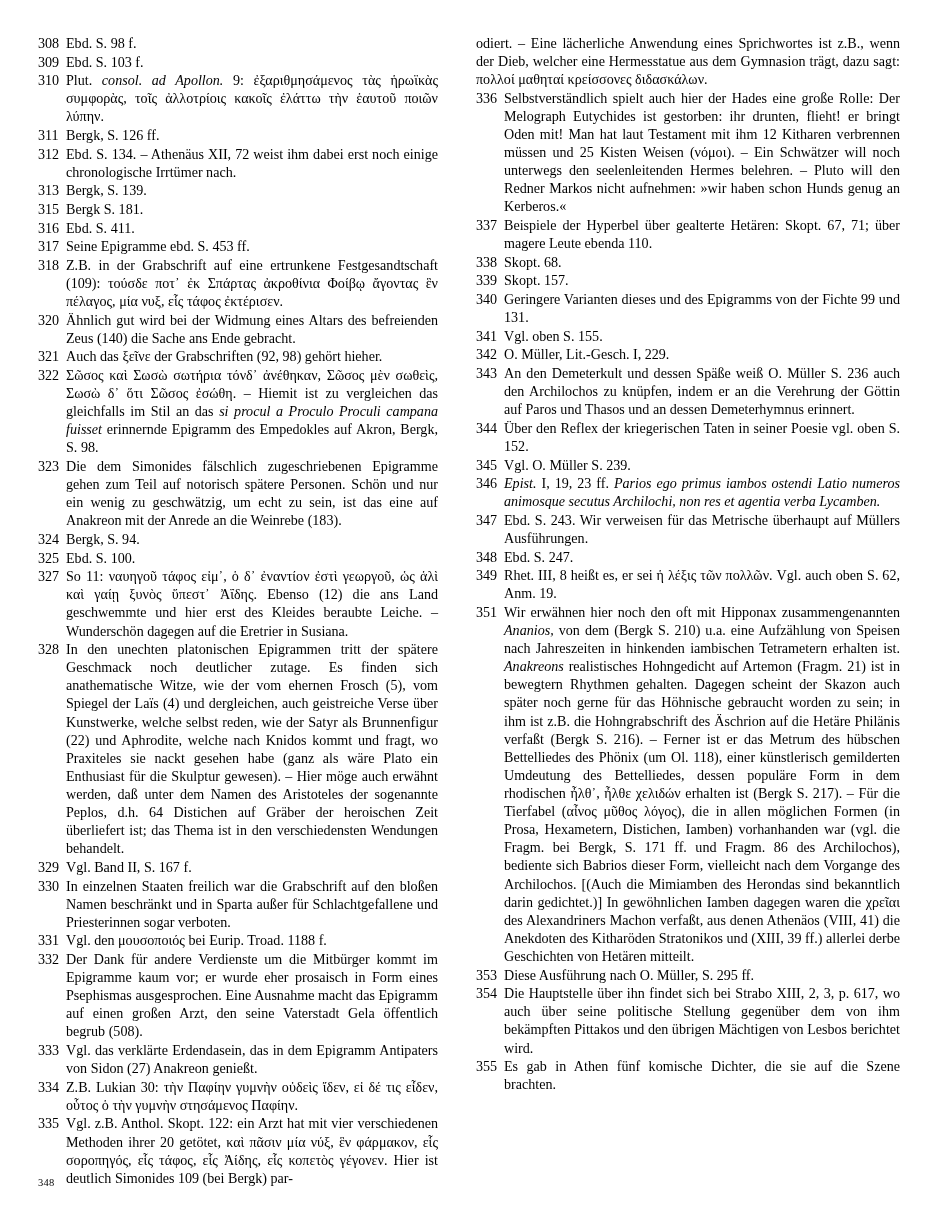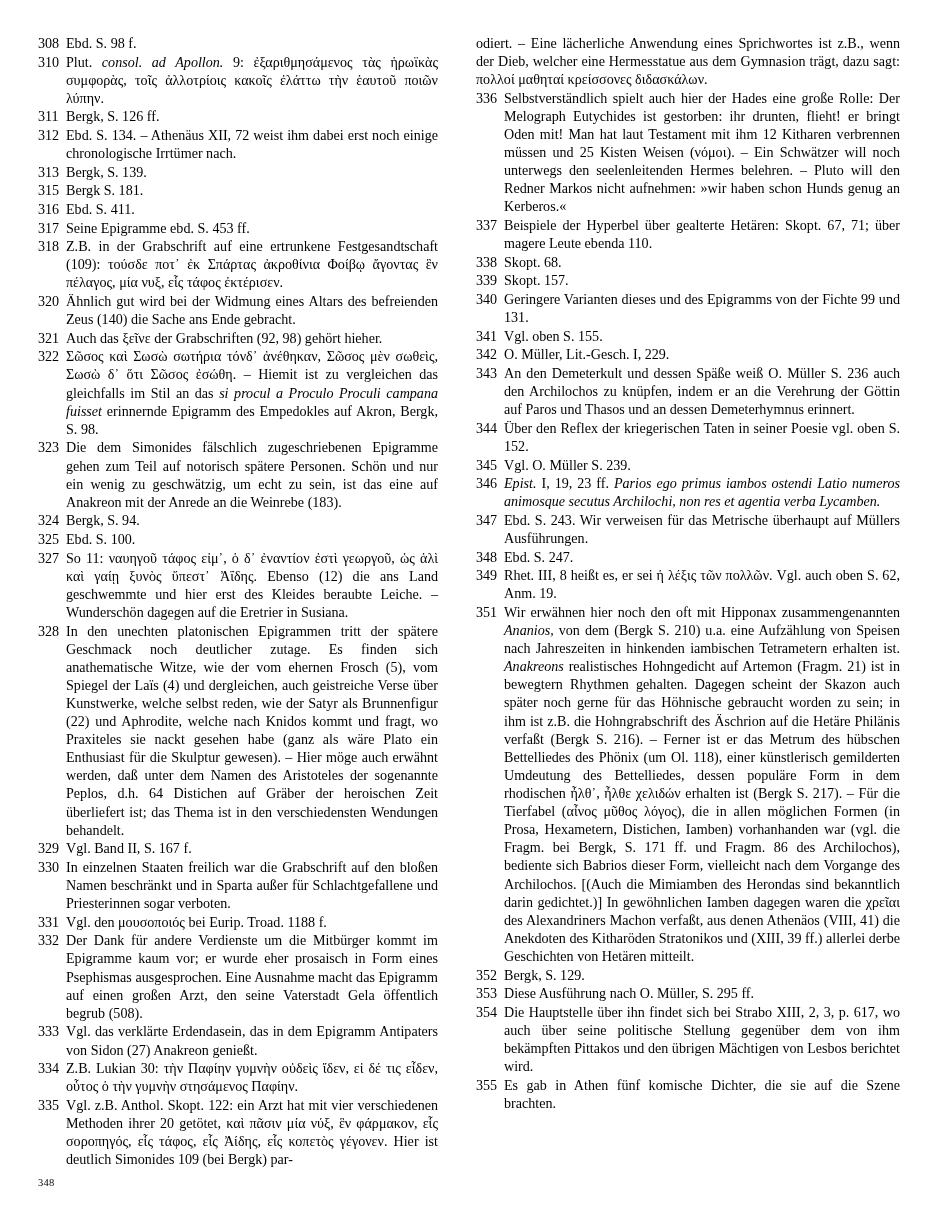--- a/index.html
+++ b/index.html
@@ -91,20 +91,24 @@
 <div class="page">
 
   <div class="columns">
 
     <div class="column left" id="left-column">
         <div class="note">
           <span class="num">308</span>
           <span class="body"><span>Ebd. S. 98 f.</span></span>
         </div>
         <div class="note">
+          <span class="num">309</span>
+          <span class="body"><span>Ebd. S. 103 f.</span></span>
+        </div>
+        <div class="note">
           <span class="num">310</span>
           <span class="body"><span>Plut. </span><i>consol. ad Apollon.</i><span> 9: </span><span class="gk">ἐξαριθμησάμενος τὰς ἡρωϊκὰς συμφορὰς, τοῖς ἀλλοτρίοις κακοῖς ἐλάττω τὴν ἑαυτοῦ ποιῶν λύπην.</span></span>
         </div>
         <div class="note">
           <span class="num">311</span>
           <span class="body"><span>Bergk, S. 126 ff.</span></span>
         </div>
         <div class="note">
           <span class="num">312</span>
           <span class="body"><span>Ebd. S. 134. – Athenäus XII, 72 weist ihm dabei erst noch einige chronologische Irrtümer nach.</span></span>
@@ -247,24 +251,20 @@
         </div>
         <div class="note">
           <span class="num">349</span>
           <span class="body"><span>Rhet. III, 8 heißt es, er sei </span><span class="gk">ἡ λέξις τῶν πολλῶν.</span><span> Vgl. auch oben S. 62, Anm. 19.</span></span>
         </div>
         <div class="note">
           <span class="num">351</span>
           <span class="body"><span>Wir erwähnen hier noch den oft mit Hipponax zusammengenannten </span><i>Ananios,</i><span> von dem (Bergk S. 210) u.a. eine Aufzählung von Speisen nach Jahreszeiten in hinkenden iambischen Tetrametern erhalten ist. </span><i>Anakreons</i><span> realistisches Hohngedicht auf Artemon (Fragm. 21) ist in bewegtern Rhythmen gehalten. Dagegen scheint der Skazon auch später noch gerne für das Höhnische gebraucht worden zu sein; in ihm ist z.B. die Hohngrabschrift des Äschrion auf die Hetäre Philänis verfaßt (Bergk S. 216). – Ferner ist er das Metrum des hübschen Bettelliedes des Phönix (um Ol. 118), einer künstlerisch gemilderten Umdeutung des Bettelliedes, dessen populäre Form in dem rhodischen </span><span class="gk">ἦλθ᾽, ἦλθε χελιδών</span><span> erhalten ist (Bergk S. 217). – Für die Tierfabel (</span><span class="gk">αἶνος μῦθος λόγος</span><span>), die in allen möglichen Formen (in Prosa, Hexametern, Distichen, Iamben) vorhanhanden war (vgl. die Fragm. bei Bergk, S. 171 ff. und Fragm. 86 des Archilochos), bediente sich Babrios dieser Form, vielleicht nach dem Vorgange des Archilochos. [(Auch die Mimiamben des Herondas sind bekanntlich darin gedichtet.)] In gewöhnlichen Iamben dagegen waren die </span><span class="gk">χρεῖαι</span><span> des Alexandriners Machon verfaßt, aus denen Athenäos (VIII, 41) die Anekdoten des Kitharöden Stratonikos und (XIII, 39 ff.) allerlei derbe Geschichten von Hetären mitteilt.</span></span>
         </div>
         <div class="note">
-          <span class="num">352</span>
-          <span class="body"><span>Bergk, S. 129.</span></span>
-        </div>
-        <div class="note">
           <span class="num">353</span>
           <span class="body"><span>Diese Ausführung nach O. Müller, S. 295 ff.</span></span>
         </div>
         <div class="note">
           <span class="num">354</span>
           <span class="body"><span>Die Hauptstelle über ihn findet sich bei Strabo XIII, 2, 3, p. 617, wo auch über seine politische Stellung gegenüber dem von ihm bekämpften Pittakos und den übrigen Mächtigen von Lesbos berichtet wird.</span></span>
         </div>
         <div class="note">
           <span class="num">355</span>
           <span class="body"><span>Es gab in Athen fünf komische Dichter, die sie auf die Szene brachten.</span></span>

